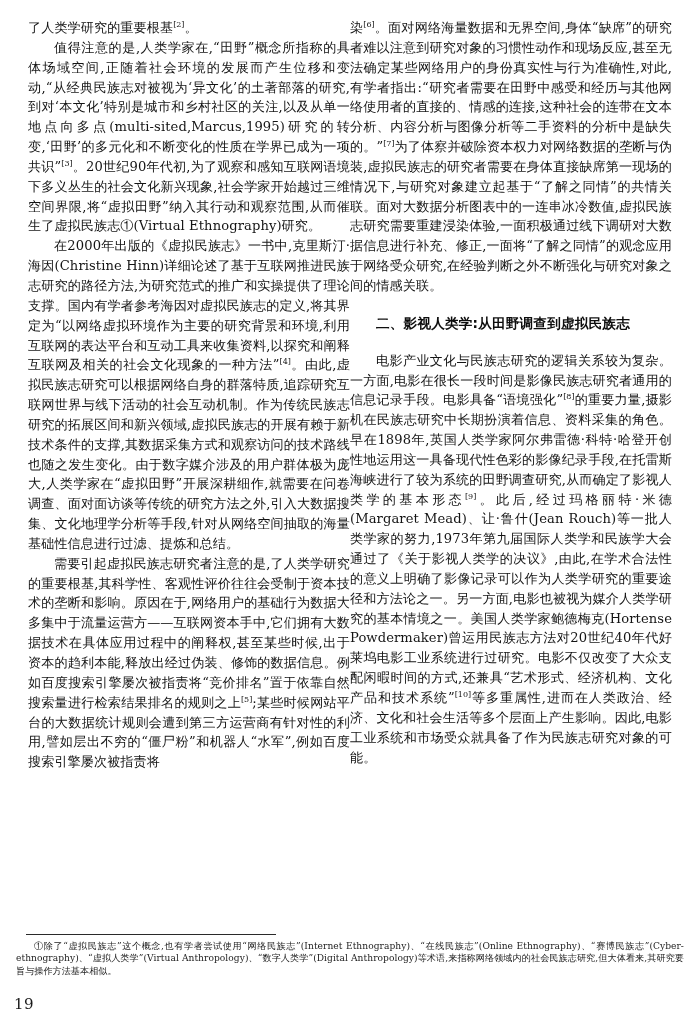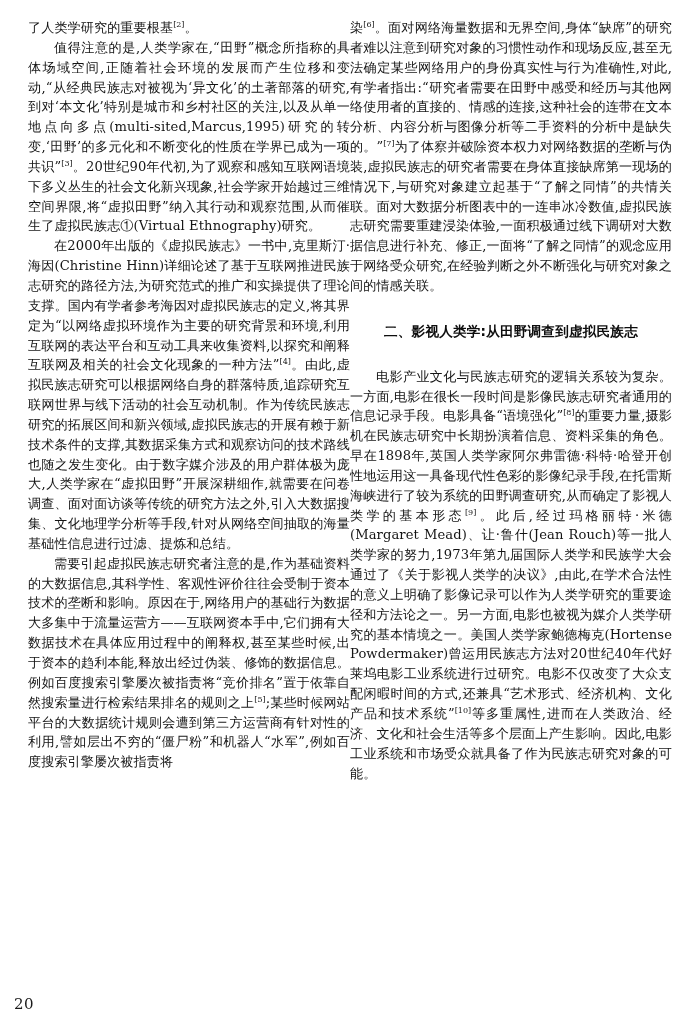--- a/index.html
+++ b/index.html
@@ -52,21 +52,21 @@
     letter-spacing: 0.1px;
     text-indent: 0;
     color: #141414;
   }
 
   p.indent {
     text-indent: 26px;
   }
 
   h2.section-heading {
-    margin: 8px;
+    margin: 0;
     font-size: 13.6px;
     line-height: 19.85px;
     font-weight: bold;
     font-family: "DejaVu Sans", "Liberation Sans", sans-serif;
     text-indent: 26px;
     text-align: justify;
     letter-spacing: 0.2px;
     color: #0d0d0d;
   }
 
@@ -124,36 +124,40 @@
   <div class="columns">
 
     <div class="col col-left">
 
       <p class="para"><span>了人类学研究的重要根基</span><sup class="ref">[2]</sup><span>。</span></p>
 
       <p class="para indent"><span>值得注意的是,人类学家在,“田野”概念所指称的具体场域空间,正随着社会环境的发展而产生位移和变动,“从经典民族志对被视为‘异文化’的土著部落的研究,到对‘本文化’特别是城市和乡村社区的关注,以及从单一地点向多点(multi-sited,Marcus,1995)研究的转变,‘田野’的多元化和不断变化的性质在学界已成为一项共识”</span><sup class="ref">[3]</sup><span>。20世纪90年代初,为了观察和感知互联网语境下多义丛生的社会文化新兴现象,社会学家开始越过三维空间界限,将“虚拟田野”纳入其行动和观察范围,从而催生了虚拟民族志①(Virtual Ethnography)研究。</span></p>
 
       <p class="para indent"><span>在2000年出版的《虚拟民族志》一书中,克里斯汀·海因(Christine Hinn)详细论述了基于互联网推进民族志研究的路径方法,为研究范式的推广和实操提供了理论支撑。国内有学者参考海因对虚拟民族志的定义,将其界定为“以网络虚拟环境作为主要的研究背景和环境,利用互联网的表达平台和互动工具来收集资料,以探究和阐释互联网及相关的社会文化现象的一种方法”</span><sup class="ref">[4]</sup><span>。由此,虚拟民族志研究可以根据网络自身的群落特质,追踪研究互联网世界与线下活动的社会互动机制。作为传统民族志研究的拓展区间和新兴领域,虚拟民族志的开展有赖于新技术条件的支撑,其数据采集方式和观察访问的技术路线也随之发生变化。由于数字媒介涉及的用户群体极为庞大,人类学家在“虚拟田野”开展深耕细作,就需要在问卷调查、面对面访谈等传统的研究方法之外,引入大数据搜集、文化地理学分析等手段,针对从网络空间抽取的海量基础性信息进行过滤、提炼和总结。</span></p>
 
-      <p class="para indent"><span>需要引起虚拟民族志研究者注意的是,作为基础资料的大数据信息,其科学性、客观性评价往往会受制于资本技术的垄断和影响。原因在于,网络用户的基础行为数据大多集中于流量运营方——互联网资本手中,它们拥有大数据技术在具体应用过程中的阐释权,甚至某些时候,出于资本的趋利本能,释放出经过伪装、修饰的数据信息。例如百度搜索引擎屡次被指责将“竞价排名”置于依靠自然搜索量进行检索结果排名的规则之上</span><sup class="ref">[5]</sup><span>;某些时候网站平台的大数据统计规则会遭到第三方运营商有针对性的利用,譬如层出不穷的“僵尸粉”和机器人“水军”,例如百度搜索引擎屡次被指责将</span></p>
+      <p class="para indent"><span>需要引起虚拟民族志研究者注意的是,了人类学研究的重要根基,其科学性、客观性评价往往会受制于资本技术的垄断和影响。原因在于,网络用户的基础行为数据大多集中于流量运营方——互联网资本手中,它们拥有大数据技术在具体应用过程中的阐释权,甚至某些时候,出于资本的趋利本能,释放出经过伪装、修饰的数据信息。例如百度搜索引擎屡次被指责将“竞价排名”置于依靠自然搜索量进行检索结果排名的规则之上</span><sup class="ref">[5]</sup><span>;某些时候网站平台的大数据统计规则会遭到第三方运营商有针对性的利用,譬如层出不穷的“僵尸粉”和机器人“水军”,例如百度搜索引擎屡次被指责将</span></p>
 
     </div>
 
     <div class="col col-right">
 
       <p class="para"><span>染</span><sup class="ref">[6]</sup><span>。面对网络海量数据和无界空间,身体“缺席”的研究者难以注意到研究对象的习惯性动作和现场反应,甚至无法确定某些网络用户的身份真实性与行为准确性,对此,有学者指出:“研究者需要在田野中感受和经历与其他网络使用者的直接的、情感的连接,这种社会的连带在文本分析、内容分析与图像分析等二手资料的分析中是缺失的。”</span><sup class="ref">[7]</sup><span>为了体察并破除资本权力对网络数据的垄断与伪装,虚拟民族志的研究者需要在身体直接缺席第一现场的情况下,与研究对象建立起基于“了解之同情”的共情关联。面对大数据分析图表中的一连串冰冷数值,虚拟民族志研究需要重建浸染体验,一面积极通过线下调研对大数据信息进行补充、修正,一面将“了解之同情”的观念应用于网络受众研究,在经验判断之外不断强化与研究对象之间的情感关联。</span></p>
 
       <div class="gap-before-heading"></div>
 
       <h2 class="section-heading">二、影视人类学:从田野调查到虚拟民族志</h2>
 
       <div class="gap-after-heading"></div>
 
       <p class="para indent"><span>电影产业文化与民族志研究的逻辑关系较为复杂。一方面,电影在很长一段时间是影像民族志研究者通用的信息记录手段。电影具备“语境强化”</span><sup class="ref">[8]</sup><span>的重要力量,摄影机在民族志研究中长期扮演着信息、资料采集的角色。早在1898年,英国人类学家阿尔弗雷德·科特·哈登开创性地运用这一具备现代性色彩的影像纪录手段,在托雷斯海峡进行了较为系统的田野调查研究,从而确定了影视人类学的基本形态</span><sup class="ref">[9]</sup><span>。此后,经过玛格丽特·米德(Margaret Mead)、让·鲁什(Jean Rouch)等一批人类学家的努力,1973年第九届国际人类学和民族学大会通过了《关于影视人类学的决议》,由此,在学术合法性的意义上明确了影像记录可以作为人类学研究的重要途径和方法论之一。另一方面,电影也被视为媒介人类学研究的基本情境之一。美国人类学家鲍德梅克(Hortense Powdermaker)曾运用民族志方法对20世纪40年代好莱坞电影工业系统进行过研究。电影不仅改变了大众支配闲暇时间的方式,还兼具“艺术形式、经济机构、文化产品和技术系统”</span><sup class="ref">[10]</sup><span>等多重属性,进而在人类政治、经济、文化和社会生活等多个层面上产生影响。因此,电影工业系统和市场受众就具备了作为民族志研究对象的可能。</span></p>
 
     </div>
 
   </div>
 
+  <div class="footnote-zone">
+    <div class="footnote-rule"></div>
+    <p class="footnote">①除了“虚拟民族志”这个概念,也有学者尝试使用“网络民族志”(Internet Ethnography)、“在线民族志”(Online Ethnography)、“赛博民族志”(Cyber-ethnography)、“虚拟人类学”(Virtual Anthropology)、“数字人类学”(Digital Anthropology)等术语,来指称网络领域内的社会民族志研究,但大体看来,其研究要旨与操作方法基本相似。</p>
+  </div>
 
-  <div class="page-number">20</div>
+  <div class="page-number">19</div>
 
 </div>
 
 </body></html>

